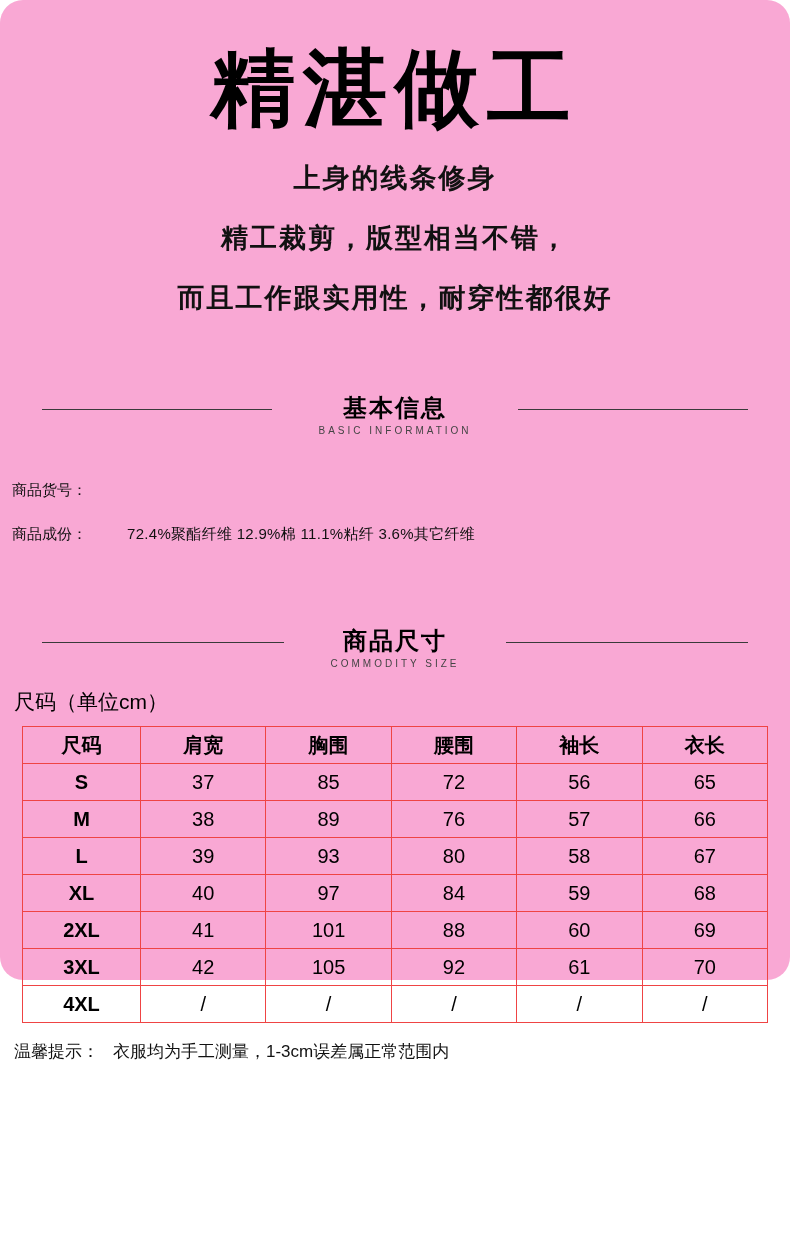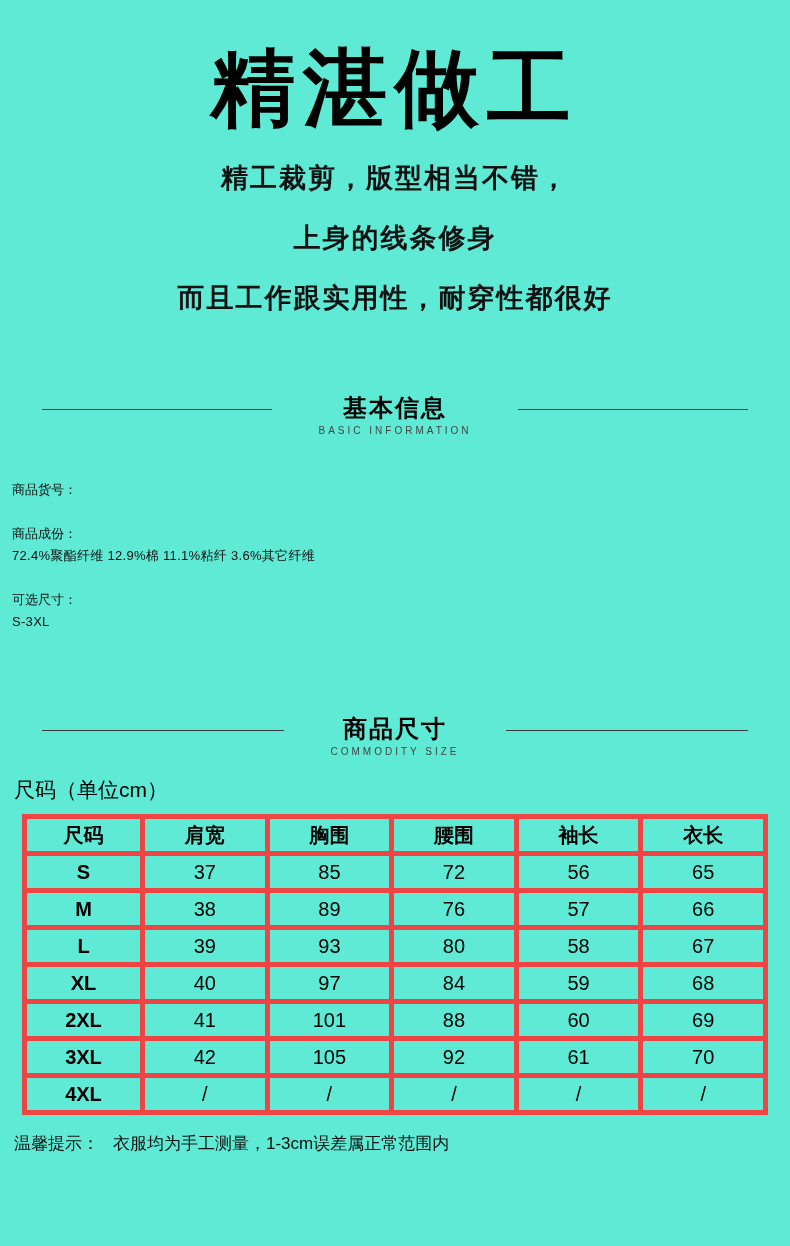--- a/index.html
+++ b/index.html
@@ -5,21 +5,21 @@
   * { margin: 0; padding: 0; box-sizing: border-box; }
   html, body { background: #ffffff; }
   body {
     width: 790px;
     height: 1246px;
     margin: 0 auto;
     font-family: "Liberation Sans", sans-serif;
     color: #000;
     overflow: hidden;
   }
-  .page { width: 790px; height: 1246px; background: #5eead4; }
+  .page { width: 790px; height: 980px; background: #f9a8d4; border-radius: 23px; }
 
   
   .hero { text-align: center; padding-top: 42px; }
   .hero-title {
     font-size: 84px;
     font-weight: 900;
     letter-spacing: 8px;
     line-height: 1.1;
     color: #000;
   }
@@ -62,44 +62,43 @@
     margin-top: 3px;
     line-height: 12px;
   }
   .basic-info-header { margin-top: 80px; }
   .size-section-header { margin-top: 82px; }
 
   
   .info-list { margin-top: 42px; padding: 0 12px; }
   .info-row {
     display: flex;
-    font-size: 13px;
+    font-size: 15px;
     line-height: 22px;
     margin-bottom: 22px;
     color: #111;
-    flex-direction: column;
   }
   .info-label { width: 115px; flex-shrink: 0; }
   .info-value { flex: 1; letter-spacing: 0.3px; }
 
   
   .unit-label {
     font-family: Liberation Sans, sans-serif;
     font-size: 21px;
     margin: 18px 0 0 14px;
     color: #000;
   }
   .size-table {
     width: 746px;
     margin: 10px auto 0;
     border-collapse: collapse;
     table-layout: fixed;
   }
   .size-table th, .size-table td {
-    border: 5px solid #ef4444;
+    border: 1px solid #ef4444;
     height: 37px;
     text-align: center;
     vertical-align: middle;
     font-size: 20px;
     color: #000;
   }
   .size-table th { font-weight: bold; }
   .size-table td { font-weight: normal; }
   .size-table td.size-col { font-weight: bold; }
 
@@ -115,45 +114,41 @@
   .footer-tip .tip-label { flex-shrink: 0; }
   .footer-tip .tip-text { margin-left: 14px; }
 </style>
 </head>
 <body>
 
 <div class="page">
 
   <section class="hero">
     <h1 class="hero-title">精湛做工</h1>
+    <p class="hero-line">上身的线条修身</p>
     <p class="hero-line">精工裁剪，版型相当不错，</p>
-    <p class="hero-line">上身的线条修身</p>
     <p class="hero-line">而且工作跟实用性，耐穿性都很好</p>
   </section>
 
   <div class="section-header basic-info-header">
     <div class="rule"></div>
     <div class="titles">
       <div class="section-title">基本信息</div>
       <div class="section-subtitle">BASIC INFORMATION</div>
     </div>
     <div class="rule"></div>
   </div>
 
   <div class="info-list">
     <div class="info-row">
       <span class="info-label">商品货号：</span>
     </div>
     <div class="info-row">
       <span class="info-label">商品成份：</span>
       <span class="info-value">72.4%聚酯纤维 12.9%棉 11.1%粘纤 3.6%其它纤维</span>
-    </div>
-    <div class="info-row">
-      <span class="info-label">可选尺寸：</span>
-      <span class="info-value">S-3XL</span>
     </div>
   </div>
 
   <div class="section-header size-section-header">
     <div class="rule"></div>
     <div class="titles">
       <div class="section-title">商品尺寸</div>
       <div class="section-subtitle">COMMODITY SIZE</div>
     </div>
     <div class="rule"></div>

